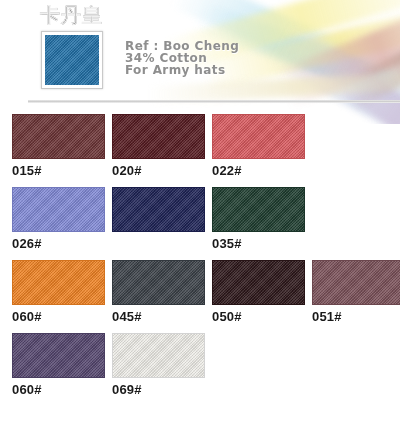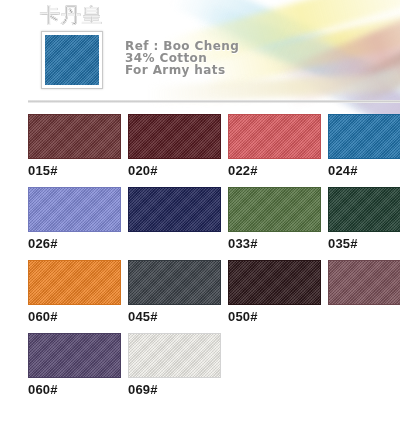--- a/index.html
+++ b/index.html
@@ -100,21 +100,20 @@
   
   .grid {
     position: absolute;
     left: 0;
     top: 106px;
     width: 400px;
   }
   .row {
     display: flex;
     height: 73px;
-    padding-left: 16px;
   }
   .row-last { height: 74px; }
   .cell {
     width: 100px;
     box-sizing: border-box;
     padding-left: 12px;
     padding-top: 8px;
   }
   .cell-empty { visibility: hidden; }
   .chip {
@@ -206,46 +205,34 @@
           <div class="weave"></div>
         </div>
         <div class="chip-label">020#</div>
       </div>
       <div class="cell">
         <div class="chip" style="background-color: rgb(217, 89, 94);">
           <div class="weave"></div>
         </div>
         <div class="chip-label">022#</div>
       </div>
-      <div class="cell">
-        <div class="chip" style="background-color: rgb(31, 114, 171);">
-          <div class="weave"></div>
-        </div>
-        <div class="chip-label">024#</div>
-      </div>
     </div>
     <div class="row">
       <div class="cell">
         <div class="chip" style="background-color: rgb(129, 137, 214);">
           <div class="weave"></div>
         </div>
         <div class="chip-label">026#</div>
       </div>
       <div class="cell">
         <div class="chip" style="background-color: rgb(29, 34, 85);">
           <div class="weave"></div>
         </div>
       </div>
       <div class="cell">
-        <div class="chip" style="background-color: rgb(83, 113, 63);">
-          <div class="weave"></div>
-        </div>
-        <div class="chip-label">033#</div>
-      </div>
-      <div class="cell">
         <div class="chip" style="background-color: rgb(29, 60, 46);">
           <div class="weave"></div>
         </div>
         <div class="chip-label">035#</div>
       </div>
     </div>
     <div class="row">
       <div class="cell">
         <div class="chip" style="background-color: rgb(239, 130, 34);">
           <div class="weave"></div>
@@ -261,20 +248,21 @@
       <div class="cell">
         <div class="chip" style="background-color: rgb(44, 22, 25);">
           <div class="weave"></div>
         </div>
         <div class="chip-label">050#</div>
       </div>
       <div class="cell">
         <div class="chip" style="background-color: rgb(122, 80, 88);">
           <div class="weave"></div>
         </div>
+        <div class="chip-label">051#</div>
       </div>
     </div>
     <div class="row row-last">
       <div class="cell">
         <div class="chip" style="background-color: rgb(84, 70, 110);">
           <div class="weave"></div>
         </div>
         <div class="chip-label">060#</div>
       </div>
       <div class="cell">

